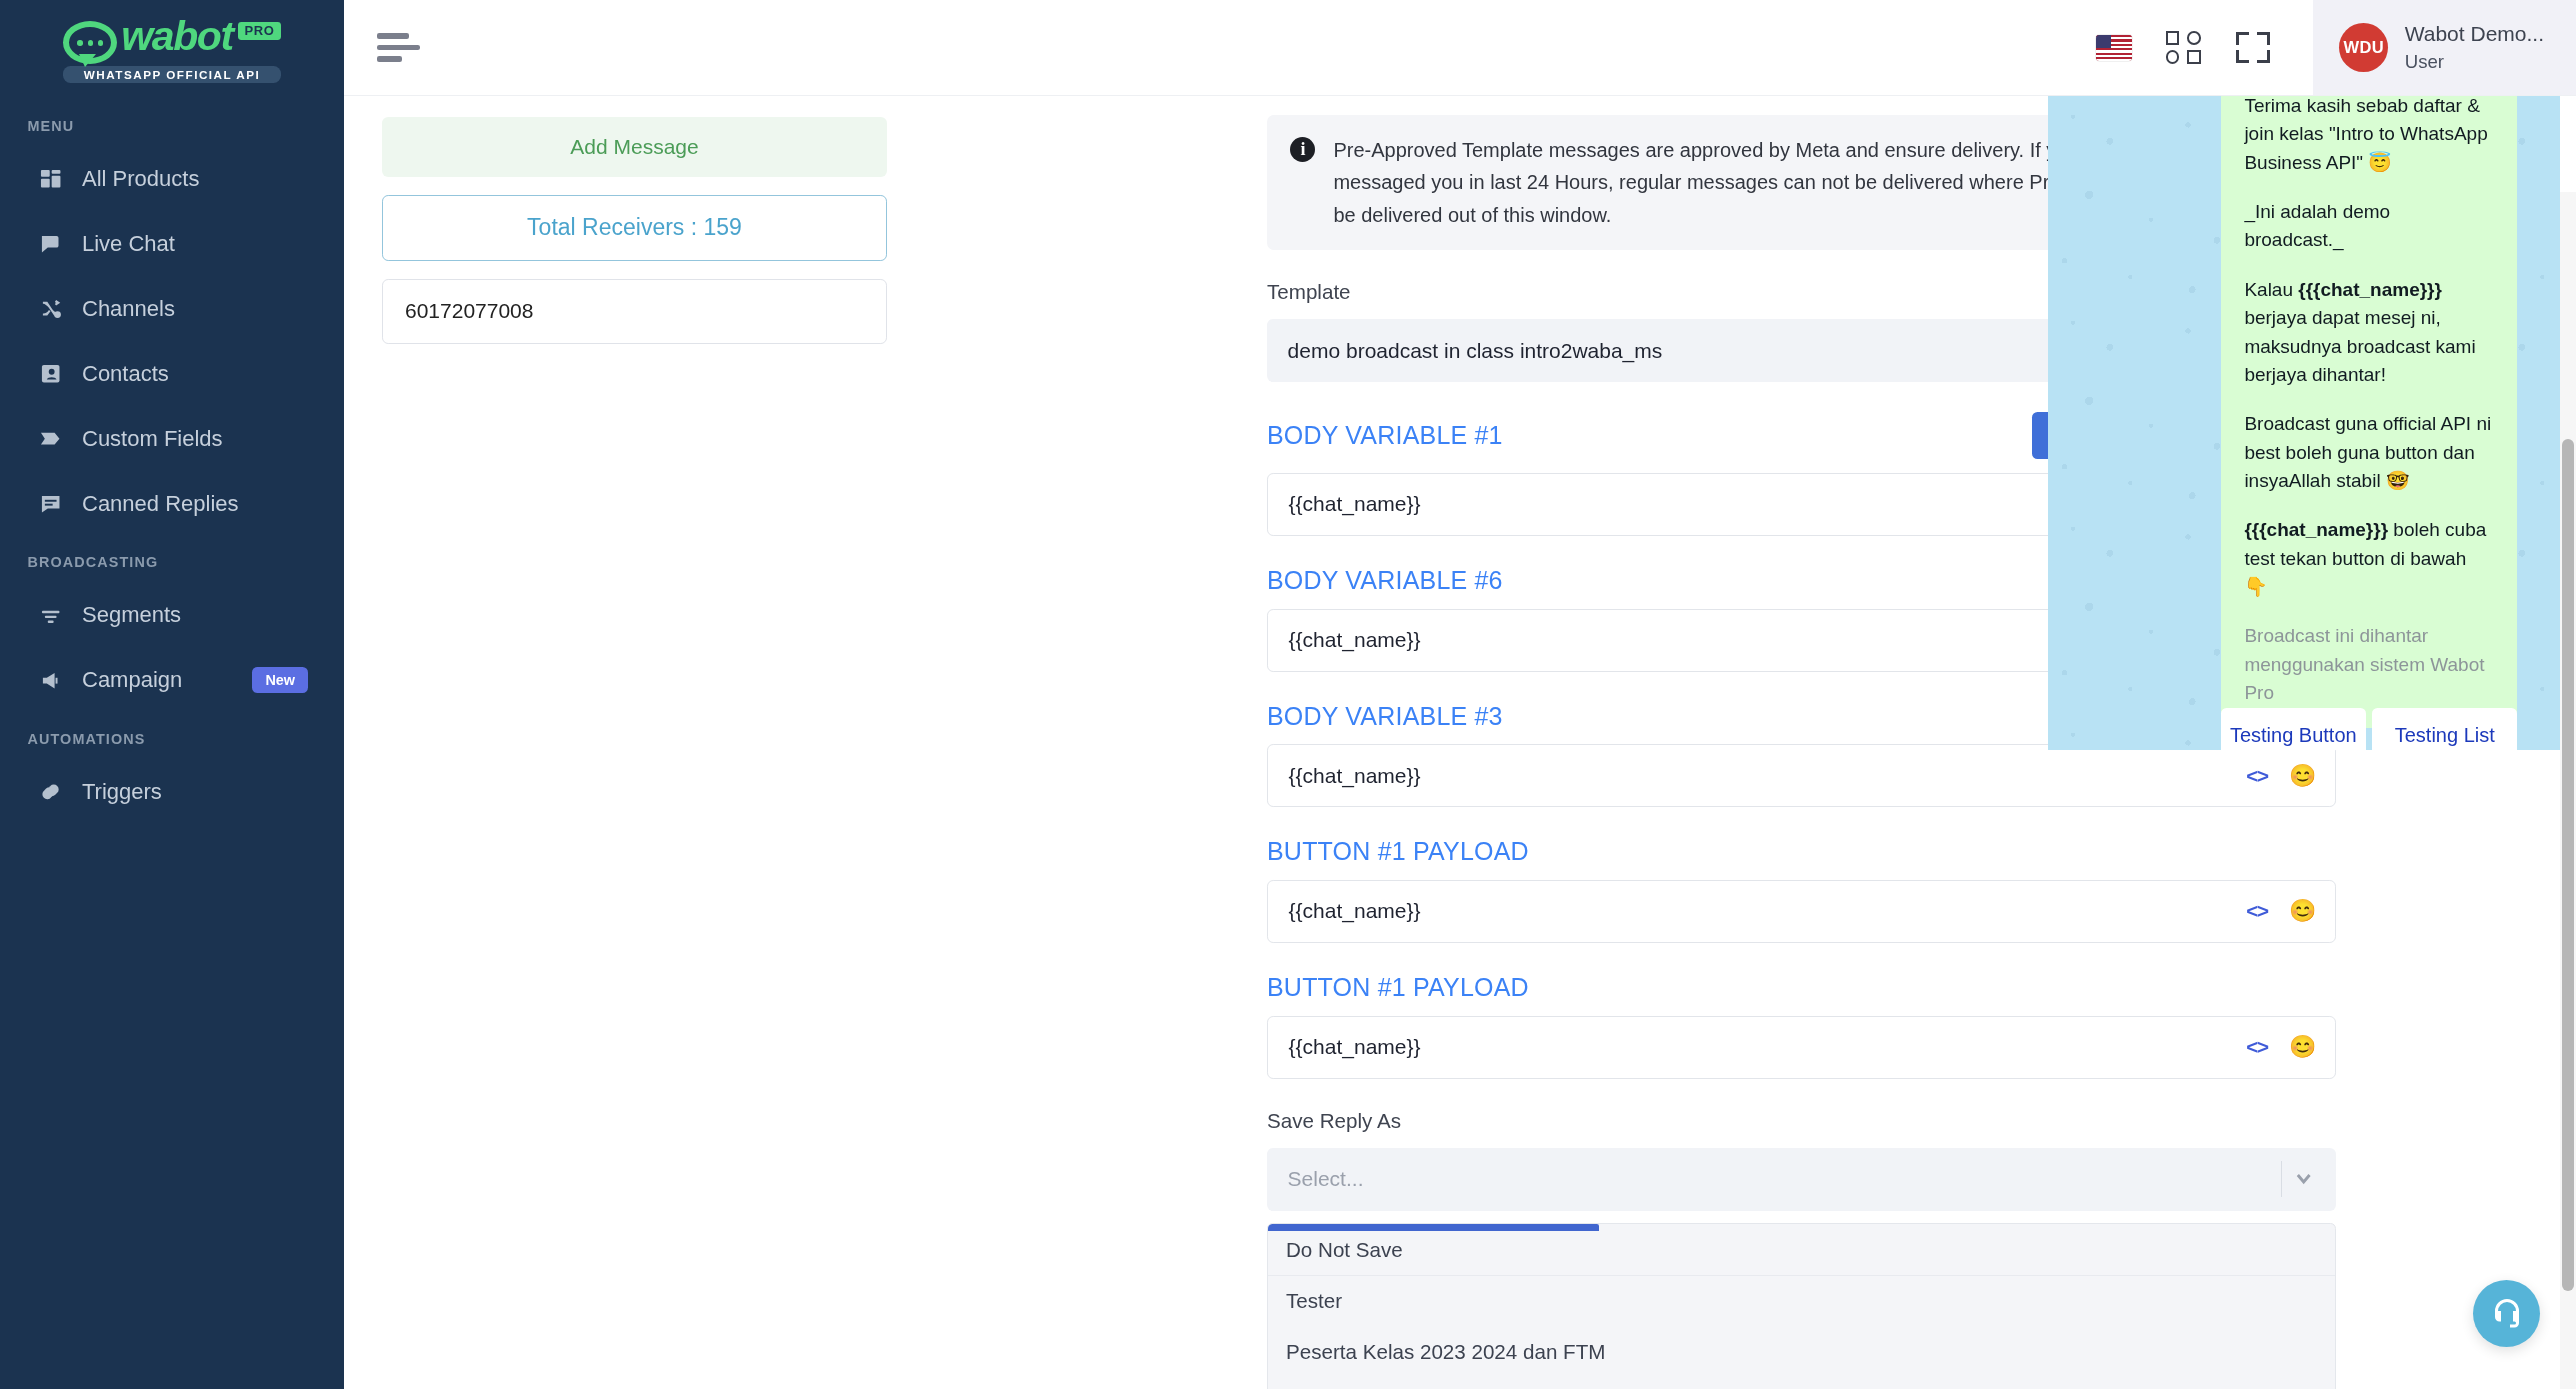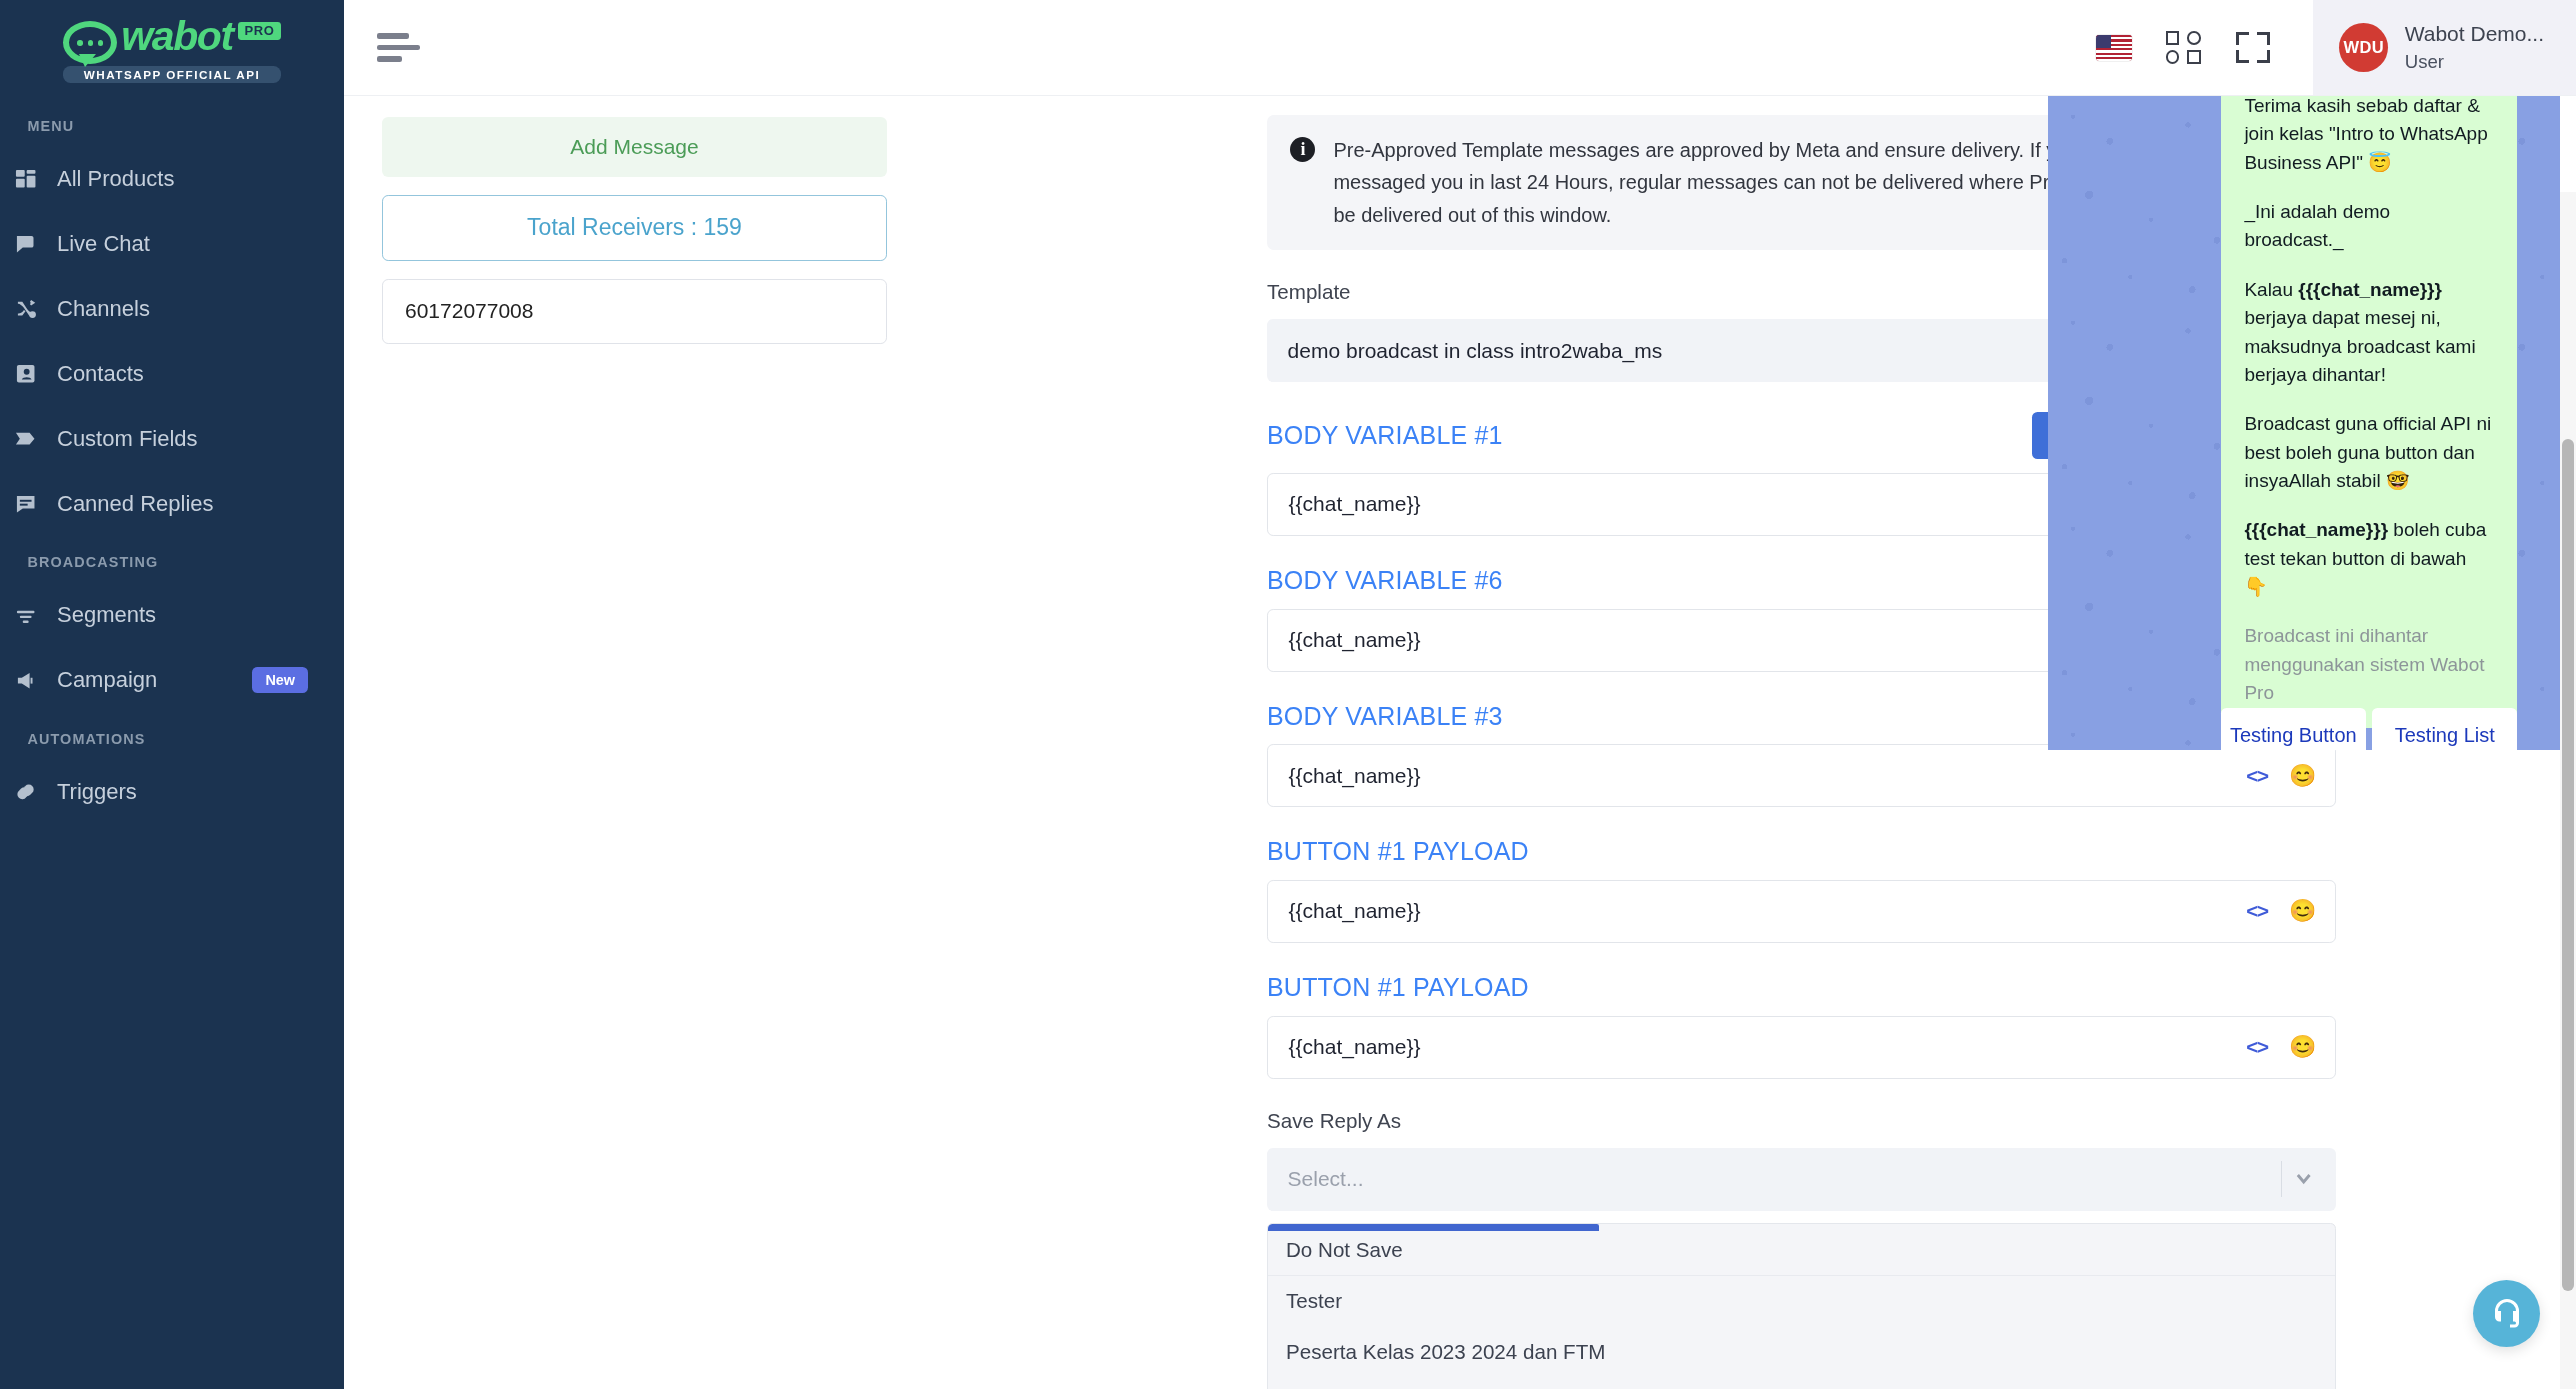--- a/index.html
+++ b/index.html
@@ -44,21 +44,21 @@
     letter-spacing: 1.5px; padding: 2.1px 7.6px; border-radius: 7.6px; margin-top: 2.7px;
     text-align: center; 
   }
   .logo-top-row { display: flex; align-items: flex-start; }
 
   .nav-section-title {
     font-size: 14.4px; font-weight: 700; letter-spacing: 1.1px;
     color: #8b9bad; padding: 18px 0 12.4px 27.5px; text-transform: uppercase;
   }
   .nav-item {
-    display: flex; align-items: center; height: 65px; padding-left: 14px;
+    display: flex; align-items: center; height: 65px; padding-left: 39px;
     color: #c6d0dc; font-size: 22px; cursor: pointer; position: relative;
   }
   .nav-ico { width: 43px; flex: 0 0 43px; display: flex; align-items: center; color: #b4c0ce; }
   .nav-ico svg { width: 23.4px; height: 23.4px; fill: #b4c0ce; }
   .nav-label { white-space: nowrap; }
   .badge-new {
     position: absolute; right: 36px; background: #5b6ee2; color: #fff;
     font-size: 14.4px; font-weight: 700; padding: 4.8px 13px; border-radius: 5.5px;
   }
 
@@ -184,21 +184,21 @@
   .dd-item {
     height: 51px; display: flex; align-items: center; padding-left: 18px;
     font-size: 20.6px; color: #3c4250; cursor: pointer;
   }
   .dd-item:first-of-type { margin-top: 15px; }
   .dd-sep { height: 0.7px; background: #e8eaef; }
 
   
   .preview {
     position: absolute; right: 16px; top: 0; width: 512px; height: 654px;
-    background: #1d4ed8; overflow: hidden;
+    background: #7dd3fc; overflow: hidden;
   }
   .preview-bg {
     position: absolute; inset: 0; opacity: 0.5;
     background-color: #f3f2ee;
     background-image:
       radial-gradient(circle at 12% 10%, #dcdcdc 0 2.1px, transparent 2.1px),
       radial-gradient(circle at 30% 22%, #dcdcdc 0 3.4px, transparent 3.4px),
       radial-gradient(circle at 68% 14%, #dcdcdc 0 2.7px, transparent 2.7px),
       radial-gradient(circle at 88% 30%, #dcdcdc 0 2.1px, transparent 2.1px),
       radial-gradient(circle at 20% 48%, #dcdcdc 0 4.1px, transparent 4.1px),

